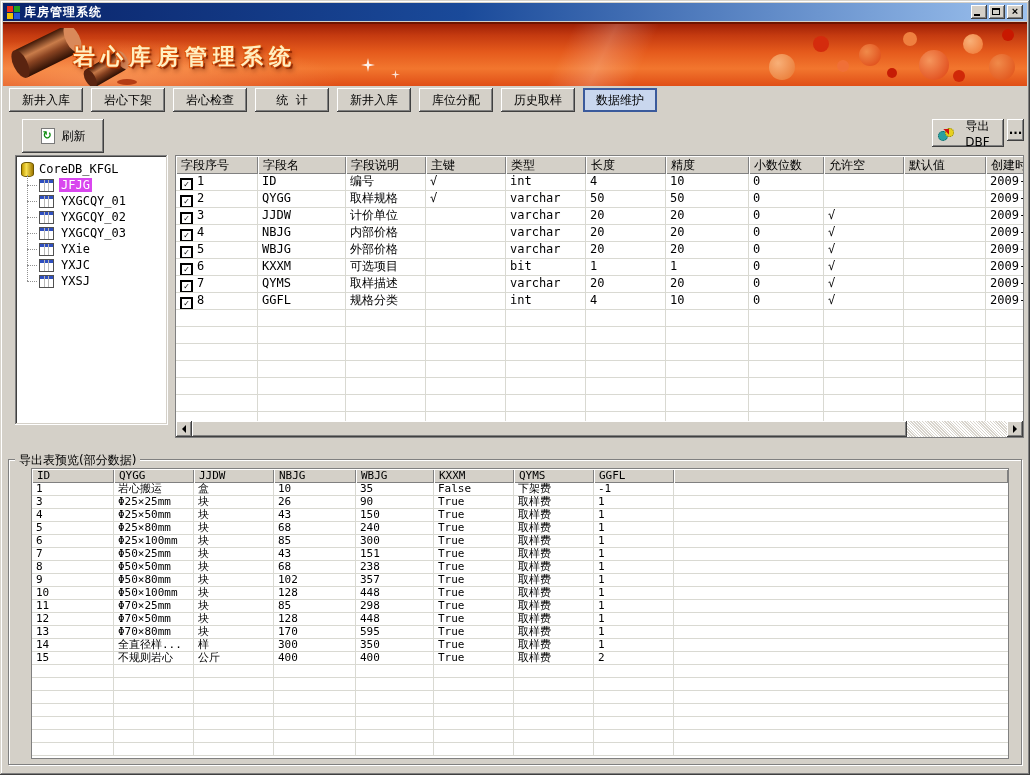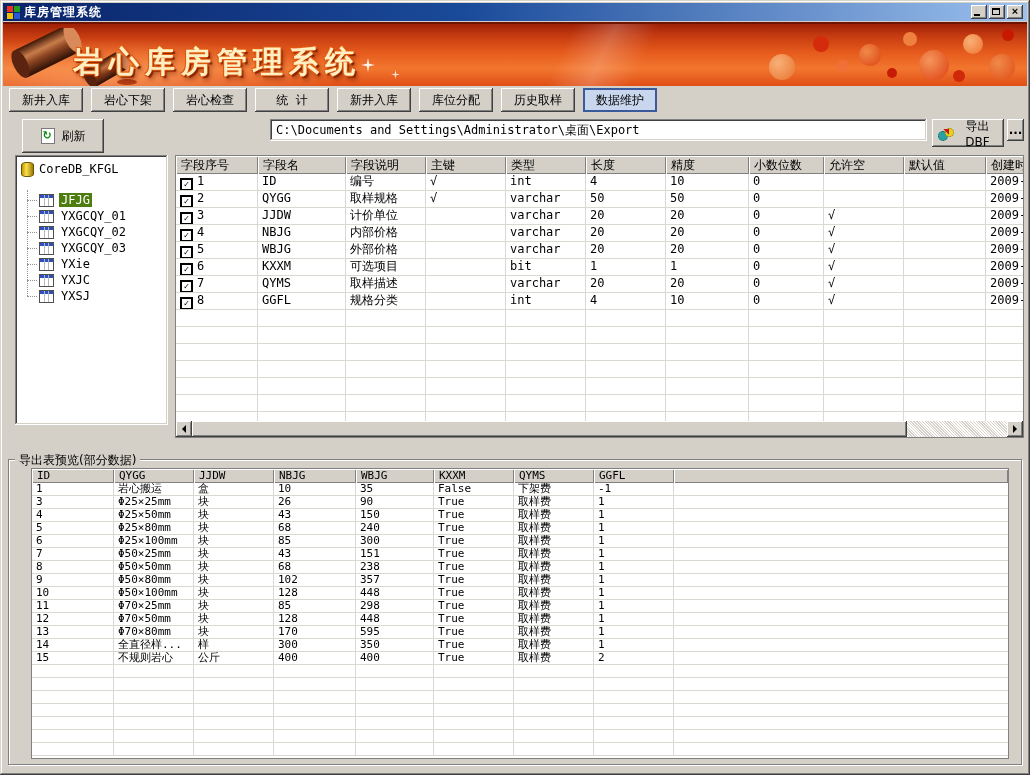--- a/index.html
+++ b/index.html
@@ -24,21 +24,21 @@
   
   .banner{position:absolute;left:3px;top:22px;width:1024px;height:62px;overflow:hidden;
     border-top:2px solid #6e1400;
     background:linear-gradient(180deg,#9e2006 0%,#c43a10 18%,#e55a1c 45%,#f2762e 72%,#e04e16 100%);}
   .glow{position:absolute;left:0;top:14px;width:340px;height:48px;
     background:radial-gradient(ellipse at 30% 85%,rgba(255,175,115,.6),transparent 70%);}
   .swoosh{position:absolute;left:400px;top:0;width:400px;height:62px;
     background:linear-gradient(115deg,transparent 40%,rgba(255,255,255,.20) 50%,transparent 60%);}
   .banner-sub{position:absolute;left:100px;top:4px;font-size:13px;font-weight:bold;color:#f2f2ee;
     letter-spacing:.5px;text-shadow:1px 1px 1px #7a2a00;}
-  .banner-title{position:absolute;left:70px;top:18px;font-size:30px;font-weight:bold;letter-spacing:6px;color:#ffefc2;
+  .banner-title{position:absolute;left:70px;top:18px;font-size:22px;font-weight:bold;letter-spacing:6px;color:#ffefc2;
     text-shadow:-1px -1px 0 #e05a10,1px -1px 0 #e05a10,-1px 1px 0 #e05a10,2px 2px 1px #8a2500,3px 4px 4px rgba(90,20,0,.5);}
   .cyl{position:absolute;left:4px;top:4px;}
   .spark{position:absolute;}
   .bub{position:absolute;border-radius:50%;}
   .b1{left:766px;top:30px;width:26px;height:26px;background:radial-gradient(circle at 35% 35%,#f8b078,#e8742e);}
   .b2{left:810px;top:12px;width:16px;height:16px;background:#d42b0d;}
   .b3{left:834px;top:36px;width:12px;height:12px;background:#f0703a;opacity:.85;}
   .b4{left:856px;top:20px;width:22px;height:22px;background:radial-gradient(circle at 35% 35%,#f08a4a,#dd4312);}
   .b5{left:884px;top:44px;width:10px;height:10px;background:#c61c05;}
   .b6{left:900px;top:8px;width:14px;height:14px;background:#ef8040;}
@@ -68,32 +68,32 @@
   .export-btn{position:absolute;left:932px;top:119px;width:72px;height:28px;}
   .gear-ic{width:16px;height:15px;position:relative;margin-right:3px;flex:none;}
   .g1{position:absolute;left:0;top:5px;width:8px;height:8px;border-radius:50%;background:#2aa0a0;border:1px dotted #065a5a;}
   .g2{position:absolute;left:7px;top:2px;width:7px;height:7px;border-radius:50%;background:#e8d020;border:1px dotted #807800;}
   .arr{position:absolute;right:1px;top:-1px;width:0;height:0;border:4px solid transparent;border-bottom-color:#d01010;transform:rotate(45deg);}
   .more-btn{position:absolute;left:1007px;top:119px;width:17px;height:22px;font-weight:bold;}
   
   .tree{position:absolute;left:15px;top:155px;width:153px;height:270px;background:#fff;box-sizing:border-box;
     box-shadow:inset -1px -1px 0 #fff, inset 1px 1px 0 #808080, inset -2px -2px 0 #d4d0c8, inset 2px 2px 0 #404040;
     font-family:"DejaVu Sans Mono","DejaVu Sans",monospace;font-size:12px;}
-  .tree-root{display:flex;align-items:center;height:16px;margin:6px 0 15px 6px;text-align:center;}
+  .tree-root{display:flex;align-items:center;height:16px;margin:6px 0 0 6px;text-align:center;}
   .db-ic{width:11px;height:13px;margin-right:5px;flex:none;border:1px solid #6b5500;border-radius:5px/3px;
     background:linear-gradient(90deg,#c09800,#f8e050 40%,#a07800);}
   .tree-children{position:relative;margin-left:12px;}
   .tree-children::before{content:'';position:absolute;left:0;top:-2px;bottom:8px;border-left:1px dotted #909090;}
   .tree-item{display:flex;align-items:center;height:16px;position:relative;padding-left:12px;}
   .tree-item .conn{position:absolute;left:0;top:8px;width:10px;border-top:1px dotted #909090;}
   .tbl-ic{width:13px;height:11px;margin-right:5px;flex:none;border:1px solid #505050;box-sizing:content-box;
     background:linear-gradient(90deg,transparent 0 4px,#b8b8b8 4px 5px,transparent 5px 8px,#b8b8b8 8px 9px,transparent 9px),
                linear-gradient(#2f4fbf 0 3px,#fff 3px);}
   .tree-item .lbl{padding:0 2px;line-height:14px;}
-  .tree-item.sel .lbl{background:#4d7c0f;color:#fff;}
+  .tree-item.sel .lbl{background:#d946ef;color:#fff;}
   
   .fgrid{position:absolute;left:175px;top:155px;width:849px;height:283px;background:#fff;border:1px solid #808080;box-sizing:border-box;overflow:hidden;}
   .fg-header{display:flex;height:18px;}
   .hcell{flex:none;box-sizing:border-box;background:#d4d0c8;font-size:12px;line-height:18px;padding-left:5px;
     overflow:hidden;white-space:nowrap;box-shadow:inset 1px 1px 0 #fff, inset -1px -1px 0 #808080;}
   .fg-body{height:249px;overflow:hidden;background:#fff;}
   .fg-row{display:flex;height:17px;border-bottom:1px solid #d9d9d2;box-sizing:border-box;}
   .fcell{flex:none;box-sizing:border-box;border-right:1px solid #d9d9d2;font-size:12px;line-height:15px;padding-left:4px;
     overflow:hidden;white-space:nowrap;font-family:"DejaVu Sans Mono","DejaVu Sans",monospace;}
   .fc0{width:82px}.fc1{width:88px}.fc2{width:80px}.fc3{width:80px}.fc4{width:80px}.fc5{width:80px}
@@ -199,21 +199,20 @@
       <button class="tb-btn">库位分配</button>
       <button class="tb-btn">历史取样</button>
       <button class="tb-btn active">数据维护</button>
     </div>
 
   <button class="btn refresh-btn">
     <span class="refresh-ic"></span>
     <span>刷新</span>
   </button>
   <span class="path-label">文件保存路径:</span>
-  <input class="path-input" value="C:\Documents and Settings\Administrator\桌面\Export" style="">
   <button class="btn export-btn">
     <span class="gear-ic">
         <i class="g1"></i>
         <i class="g2"></i>
         <i class="arr"></i>
       </span>
     <span>导出DBF</span>
   </button>
   <button class="btn more-btn">...</button>
 

